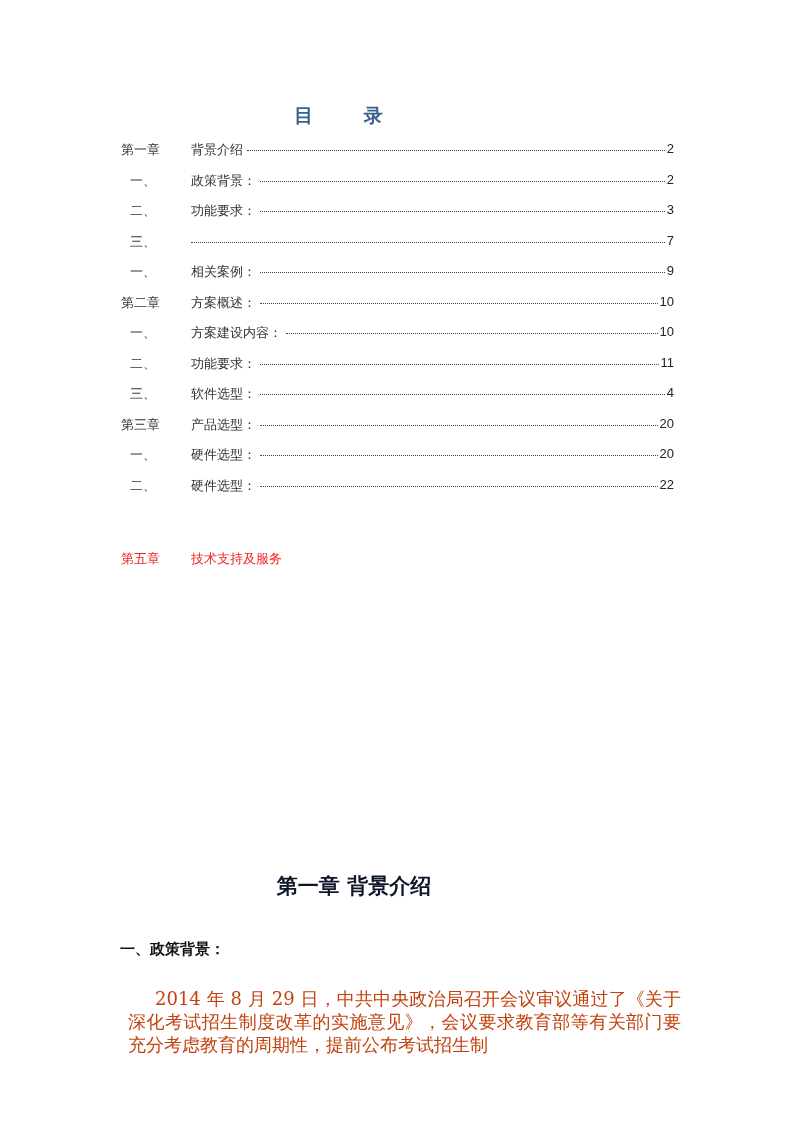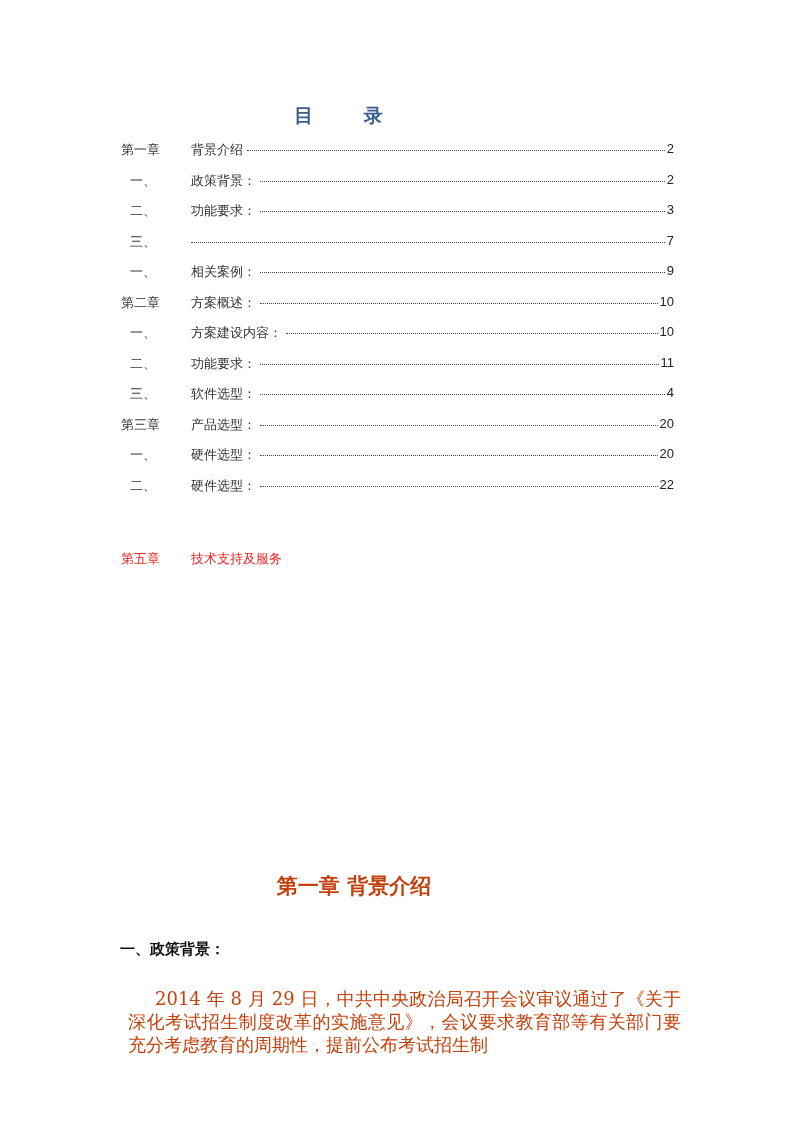--- a/index.html
+++ b/index.html
@@ -85,21 +85,21 @@
     }
     .chapter-heading {
       position: absolute;
       left: 0;
       width: 708px;
       top: 872px;
       text-align: center;
       font-family: "DejaVu Sans", "Liberation Sans", sans-serif;
       font-weight: bold;
       font-size: 21px;
-      color: #c2410c;
+      color: #0f172a;
     }
     .section-heading {
       position: absolute;
       left: 120px;
       top: 940px;
       font-family: "DejaVu Sans", "Liberation Sans", sans-serif;
       font-weight: bold;
       font-size: 15px;
       color: #111111;
     }

